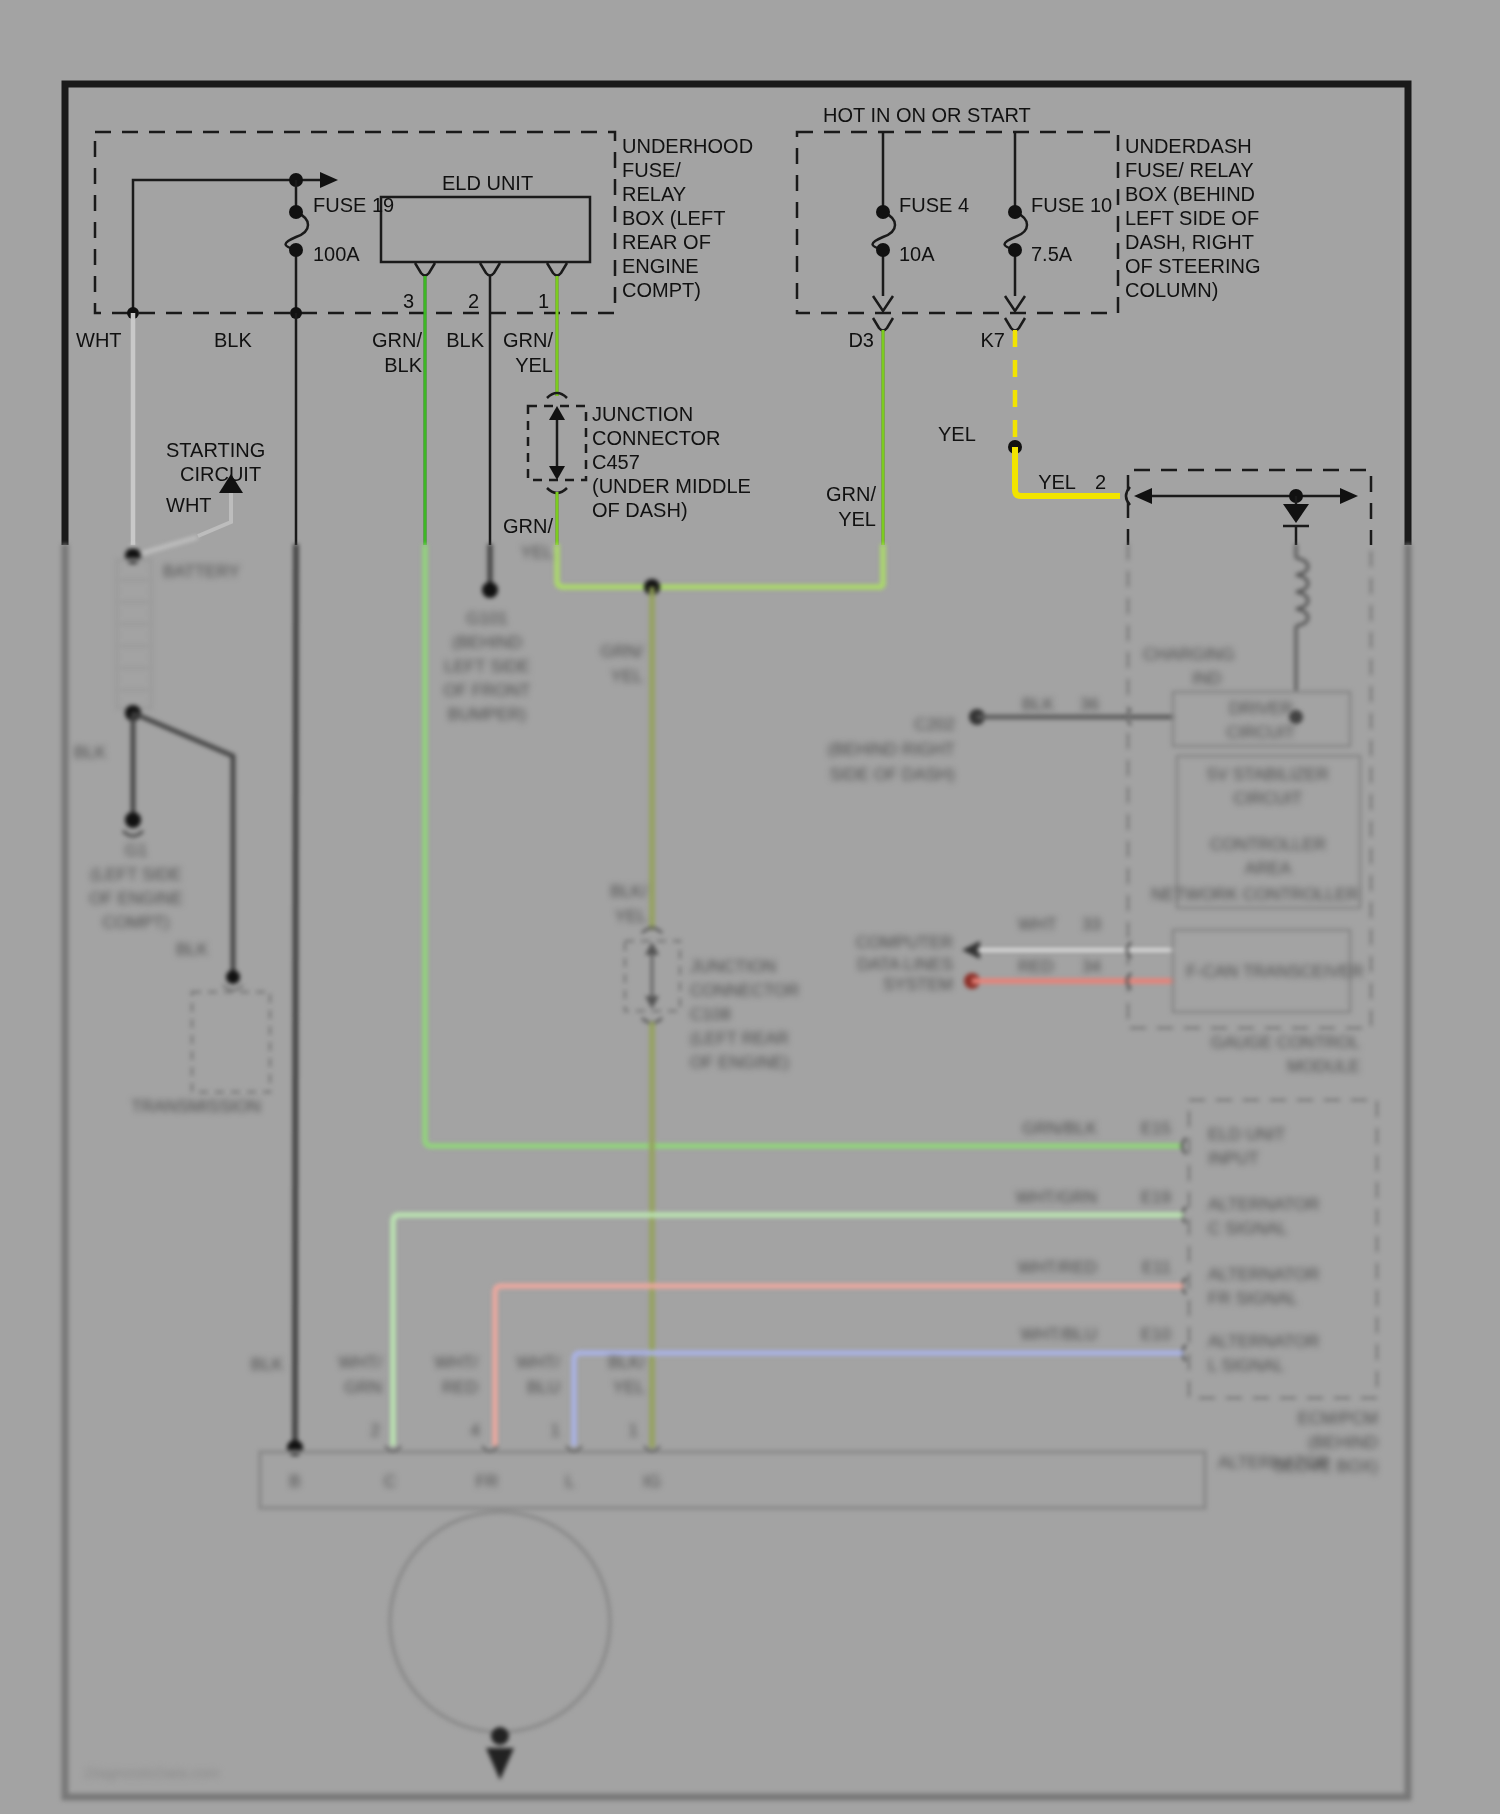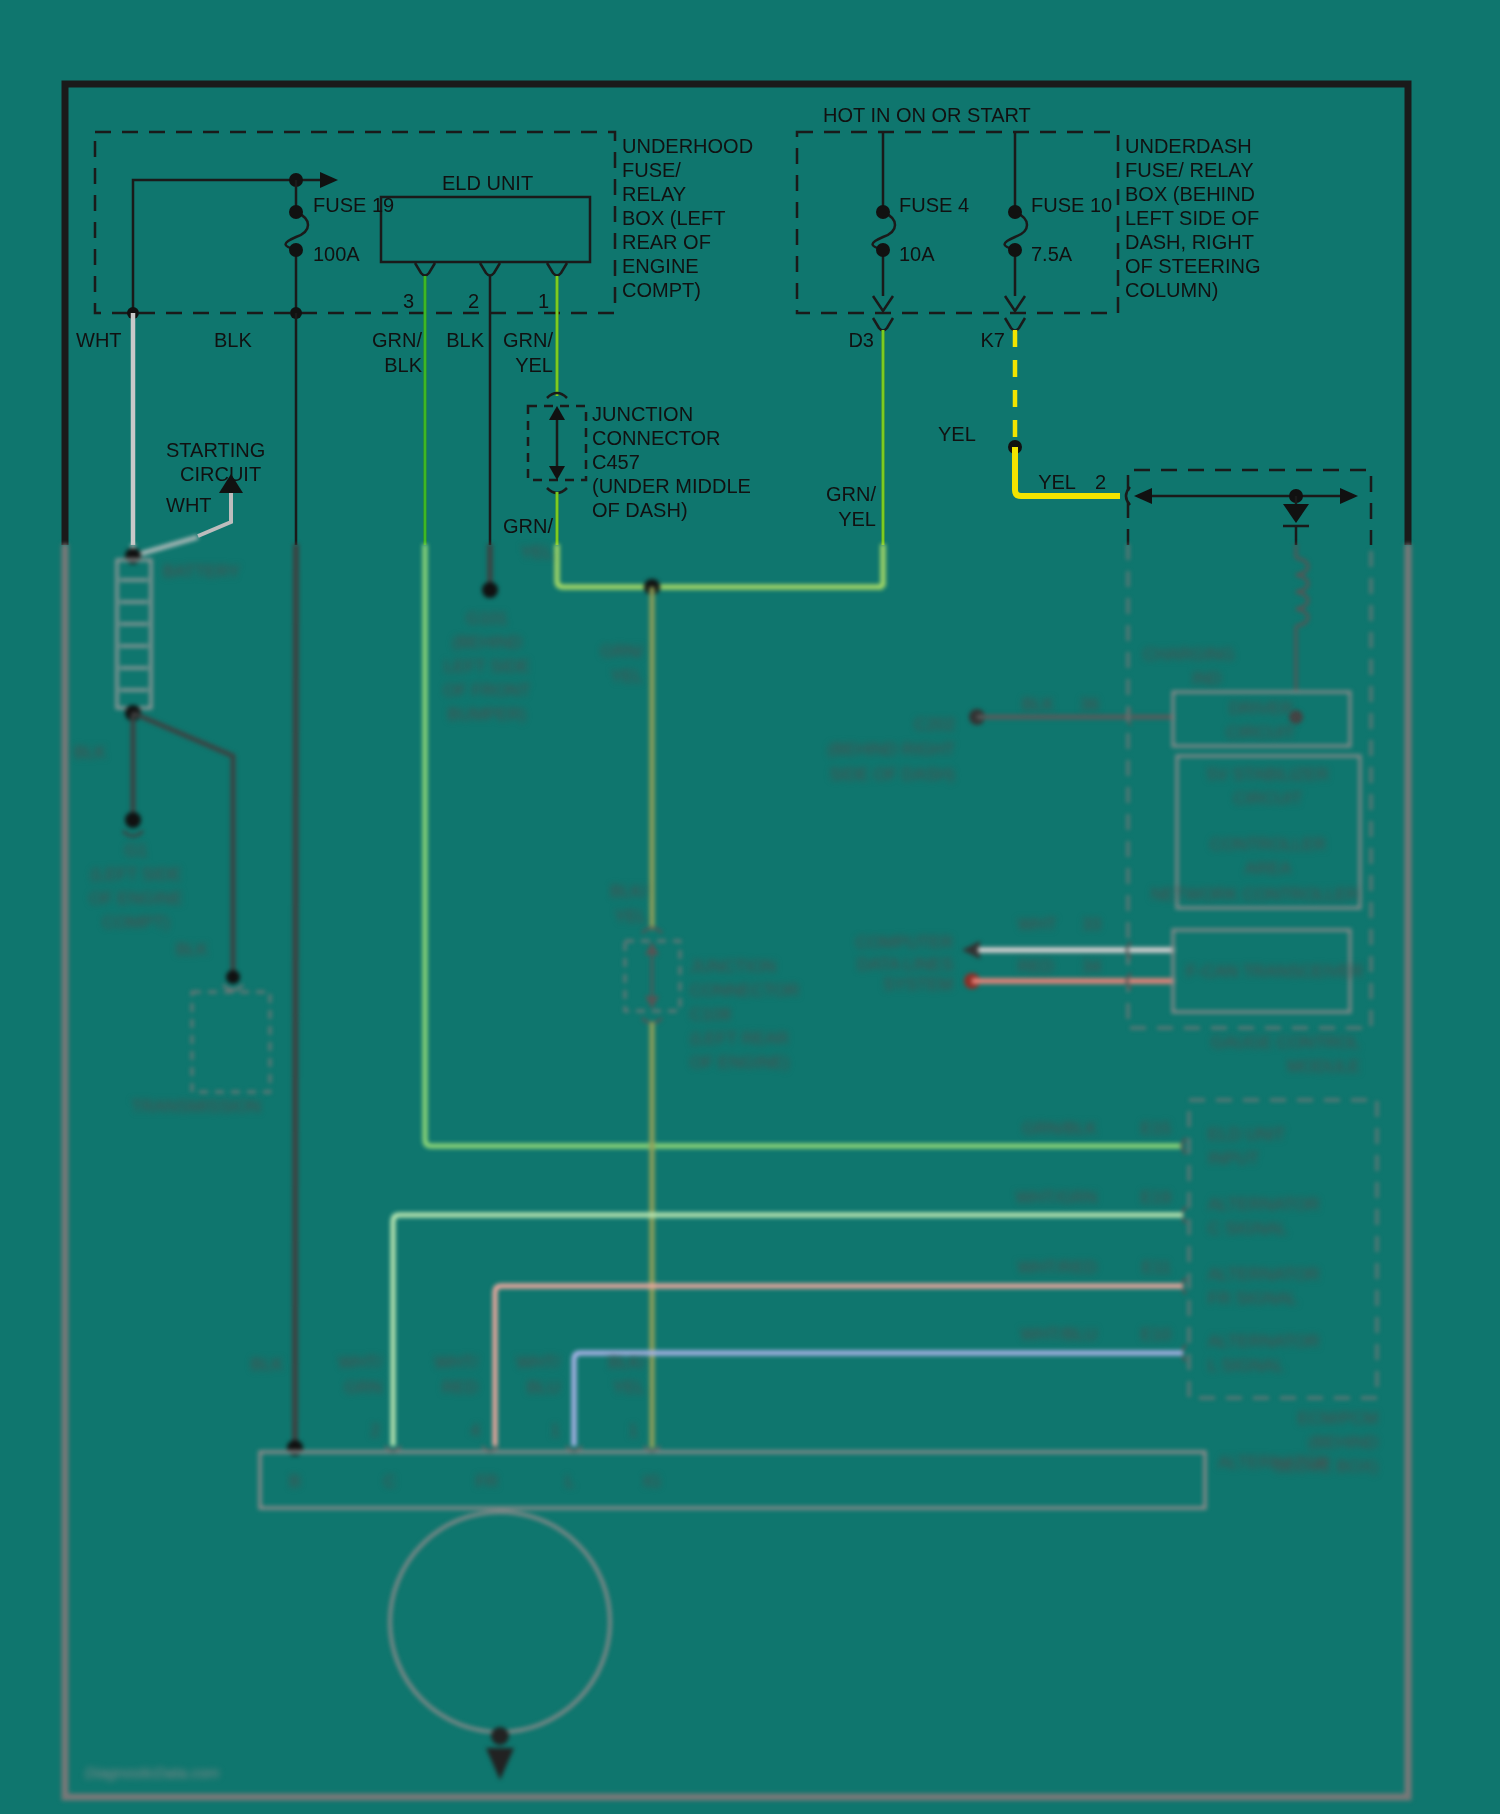--- a/index.html
+++ b/index.html
@@ -1,16 +1,16 @@
 <!DOCTYPE html>
 <html><head>
 <meta charset="utf-8">
 <style>
   html,body{margin:0;padding:0;background:#ffffff;}
-  .stage{position:relative;width:1500px;height:1814px;background:#0f766e;overflow:hidden;}
+  .stage{position:relative;width:1500px;height:1814px;background:#a3a3a3;overflow:hidden;}
   svg{position:absolute;left:0;top:0;}
   .ln{stroke:#1a1a1a;stroke-width:2.5;fill:none;stroke-linecap:butt;}
   .bd{stroke-width:7;}
   .dash{stroke-dasharray:16 11;}
   .dash2{stroke-dasharray:9 7;}
   .dot{fill:#111;stroke:none;}
   .fill{fill:#111;stroke:none;}
   .t{font:20px "Liberation Sans", sans-serif;fill:#111;}
   .tb{font:17px "Liberation Sans", sans-serif;fill:#4d4d4d;}
   .tw{font:15px "Liberation Sans", sans-serif;fill:#8a8a8a;font-style:italic;}

